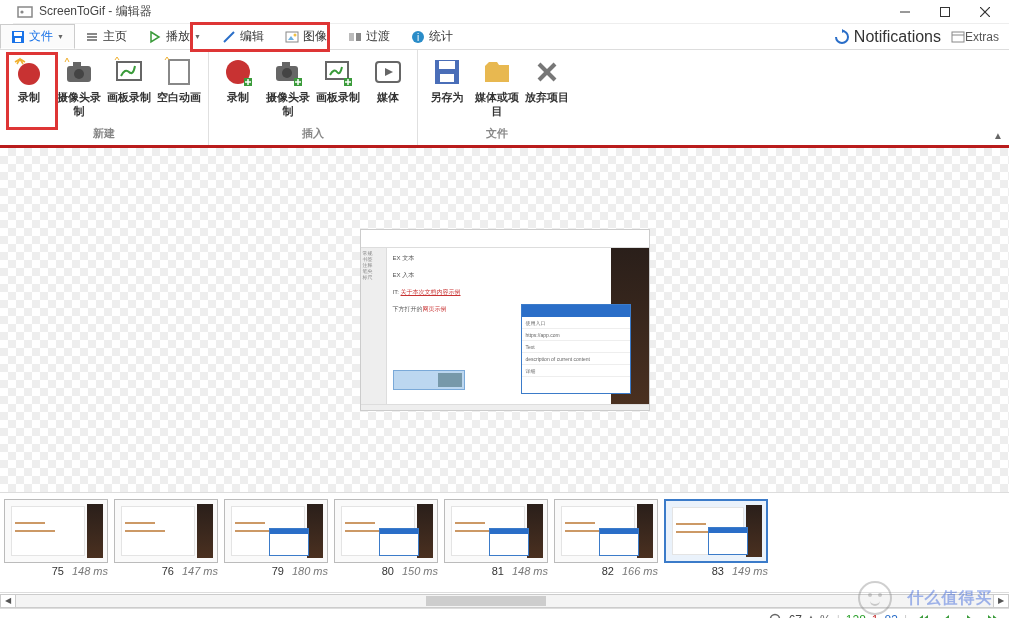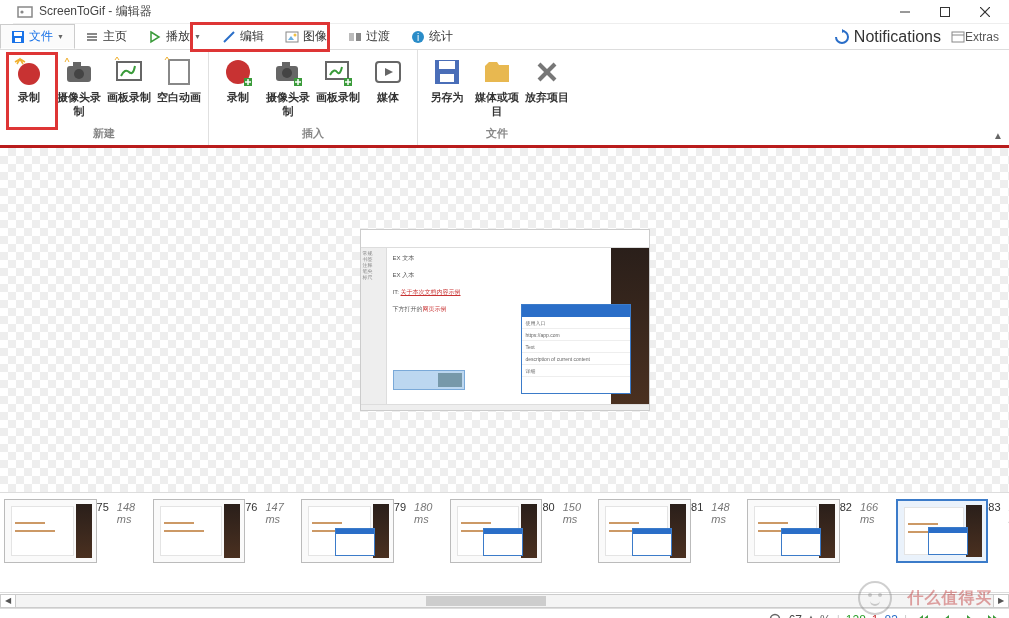--- a/index.html
+++ b/index.html
@@ -50,21 +50,21 @@
 .preview-frame .pf-right { width: 38px; background: linear-gradient(#2a1f1a,#4a3020); }
 .preview-frame .pf-bottom { height: 6px; background: #eee; border-top:1px solid #ddd;}
 .preview-frame .popup { position: absolute; right: -20px; bottom: 10px; width: 110px; height: 90px; background: #fff; border: 1px solid #3b7bc9; }
 .preview-frame .popup-header { height: 12px; background: #2a6ec8; }
 .preview-frame .popup-item { height: 12px; border-bottom: 1px solid #eee; font-size: 5px; padding-left: 4px; line-height: 12px; color: #666;}
 .preview-frame .sel { position:absolute; left:6px; bottom:14px; width:72px; height:20px; background:#bcd7f0; border:1px solid #7aa9d8; overflow:hidden;}
 .preview-frame .sel .img { width:24px; height:14px; background:#7799aa; margin:2px; float:right;}
 
 
 .frame-strip { height: 100px; display: flex; overflow: hidden; border-top: 1px solid #ddd; padding: 6px 4px 0 4px; gap: 6px; }
-.frame { display: flex; align-items: flex-start; }
+.frame { display: flex; flex-direction: column; align-items: flex-end; }
 .frame-thumb { width: 104px; height: 64px; background: #fafafa; border: 1px solid #bbb; position: relative; cursor: pointer; overflow:hidden;}
 .frame.selected .frame-thumb { border: 2px solid #3b7bc9; background:#eaf2fb; }
 .frame-thumb .th-body { position:absolute; left:6px; right:22px; top:6px; bottom:6px; background:#fff; border:1px solid #e4e4e4;}
 .frame-thumb .th-right { position:absolute; right:4px; top:4px; bottom:4px; width:16px; background: linear-gradient(#2a1f1a,#4a3020);}
 .frame-thumb .th-pop { position:absolute; right:18px; bottom:6px; width:40px; height:28px; background:#fff; border:1px solid #3b7bc9;}
 .frame-thumb .th-pop-h { height:5px; background:#2a6ec8;}
 .frame-thumb .th-line { position:absolute; left:10px; width:30px; height:2px; background:#c96; }
 .frame-caption { display: flex; gap: 8px; font-size: 11px; padding-top: 2px; }
 .frame-num { color: #333; }
 .frame-ms { color: #777; font-style: italic; }
@@ -85,21 +85,21 @@
 .red { color: #c83232; }
 .blue { color: #2a6ec8; }
 .nav-btn { width: 18px; height: 18px; display: flex; align-items: center; justify-content: center; cursor: pointer; }
 
 
 .watermark { position: absolute; right: 4px; bottom: 0; width: 160px; height: 40px; opacity: 0.4; pointer-events: none; display: flex; align-items: center; justify-content: center; }
 .watermark .face { width: 34px; height: 34px; border-radius: 50%; border: 2.5px solid #888; position: relative; }
 .watermark .face::before, .watermark .face::after { content: ''; position: absolute; width: 4px; height: 4px; background: #888; border-radius: 50%; top: 10px; }
 .watermark .face::before { left: 8px; } .watermark .face::after { right: 8px; }
 .watermark .mouth { position:absolute; left:10px; right:10px; bottom:7px; height:6px; border-bottom:2.5px solid #888; border-radius: 0 0 10px 10px;}
-.watermark .txt { font-size: 16px; color: #b91c1c; margin-left: 16px; font-weight: bold; letter-spacing: 1px; }
+.watermark .txt { font-size: 16px; color: #1d4ed8; margin-left: 16px; font-weight: bold; letter-spacing: 1px; }
 
 
 svg { display: block; }
 </style>
 </head>
 <body>
 
 <div class="titlebar">
   <span class="app-icon">
     <svg width="16" height="16" viewBox="0 0 16 16">

